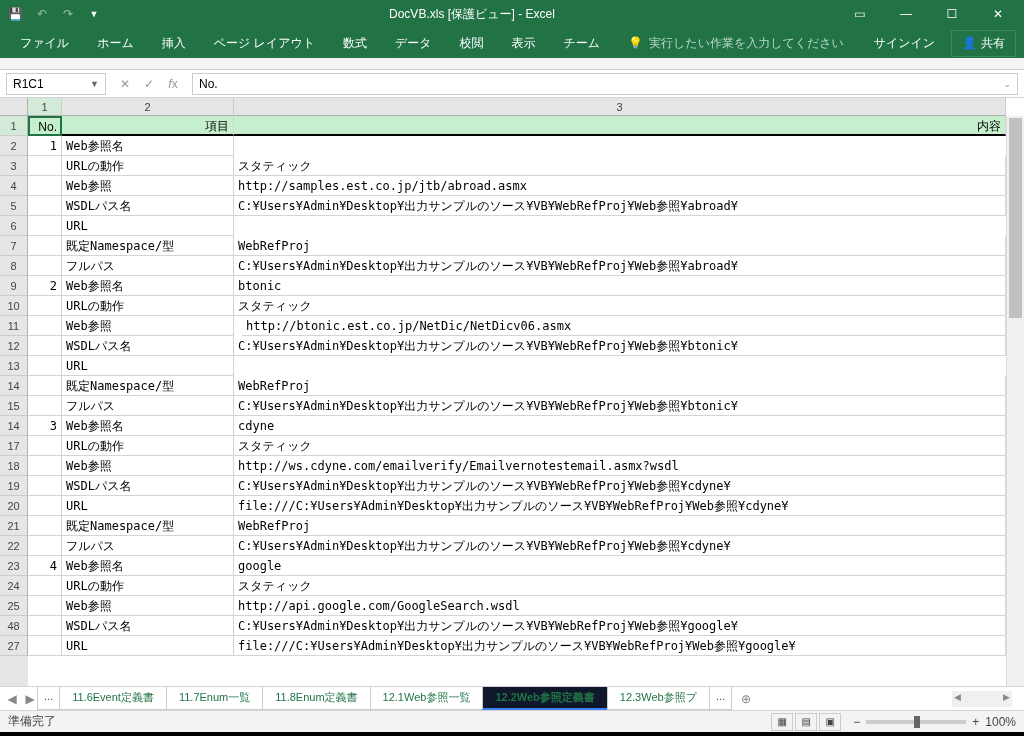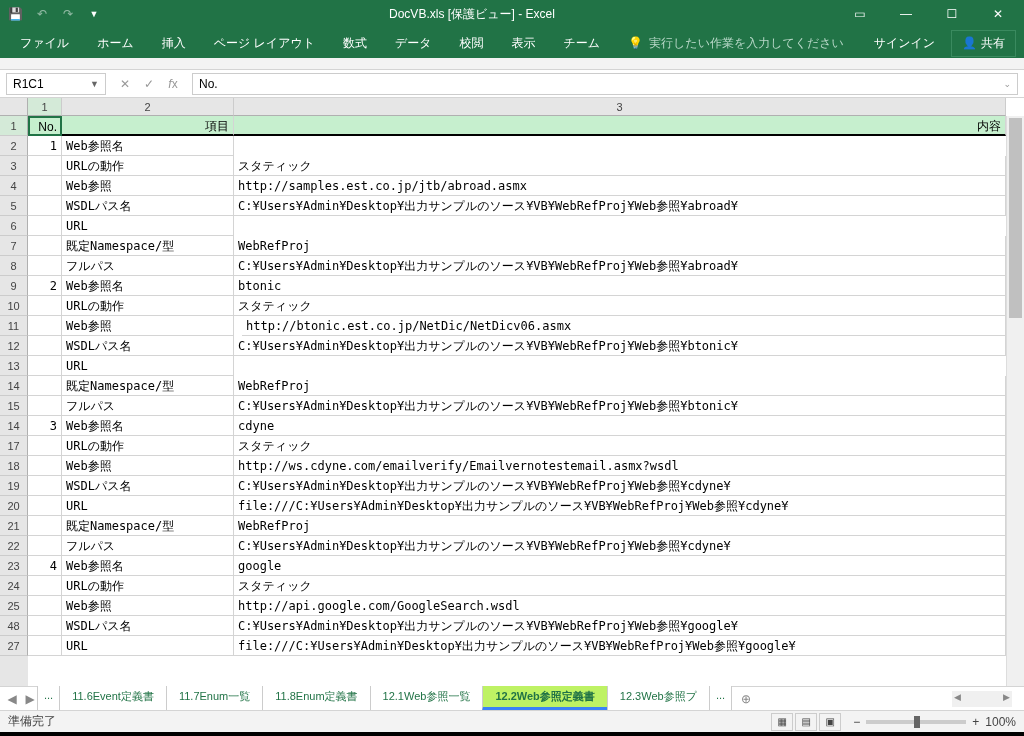--- a/index.html
+++ b/index.html
@@ -35,21 +35,21 @@
 .cell{border-right:1px solid #d4d4d4;border-bottom:1px solid #d4d4d4;padding:1px 4px;font-size:12px;white-space:nowrap;overflow:hidden;line-height:18px;font-family:"MS Gothic","MS ゴシック",monospace}
 .hdr{background:#c6efce;border-bottom:2px solid #000;font-family:"Meiryo UI",sans-serif;text-align:right}
 .cell.no{text-align:right}
 .selected{border:2px solid #217346;padding:0 3px}
 .vsb{position:absolute;right:0;top:18px;width:18px;bottom:0;background:#f0f0f0;border-left:1px solid #ddd}
 .vsb-thumb{position:absolute;top:2px;left:2px;right:2px;height:200px;background:#c0c0c0}
 .sheet-tabs{height:24px;background:#fff;display:flex;align-items:center;border-top:1px solid #d4d4d4;padding:0 4px}
 .st-nav{display:flex;gap:2px;color:#888}
 .st-nav span{width:16px;text-align:center;cursor:pointer}
 .st-tab{padding:3px 12px;border:1px solid #ccc;border-top:none;background:#fff;cursor:pointer;font-size:11px;margin-left:-1px;color:#217346}
-.st-tab.active{background:#bef264;border-bottom:4px solid #3b82f6;font-weight:bold}
+.st-tab.active{background:#0f172a;border-bottom:2px solid #3b82f6;font-weight:bold}
 .st-tab.ell{padding:3px 6px}
 .st-add{width:20px;text-align:center;color:#888;cursor:pointer;margin-left:4px}
 .st-hsb{flex:1;margin:0 8px;height:16px;background:#f0f0f0;position:relative;max-width:60px;margin-left:auto}
 .status-bar{height:22px;background:#f3f3f3;border-top:1px solid #d4d4d4;display:flex;align-items:center;padding:0 8px;font-size:11px;color:#444}
 .sb-left{flex:1}
 .sb-views{display:flex;gap:2px}
 .sb-v{width:22px;height:18px;border:1px solid #ccc;display:flex;align-items:center;justify-content:center;font-size:10px}
 .sb-zoom{display:flex;align-items:center;gap:6px;margin-left:12px}
 .zoom-slider{width:100px;height:4px;background:#ccc;position:relative}
 .zoom-thumb{position:absolute;left:48px;top:-4px;width:6px;height:12px;background:#666}

